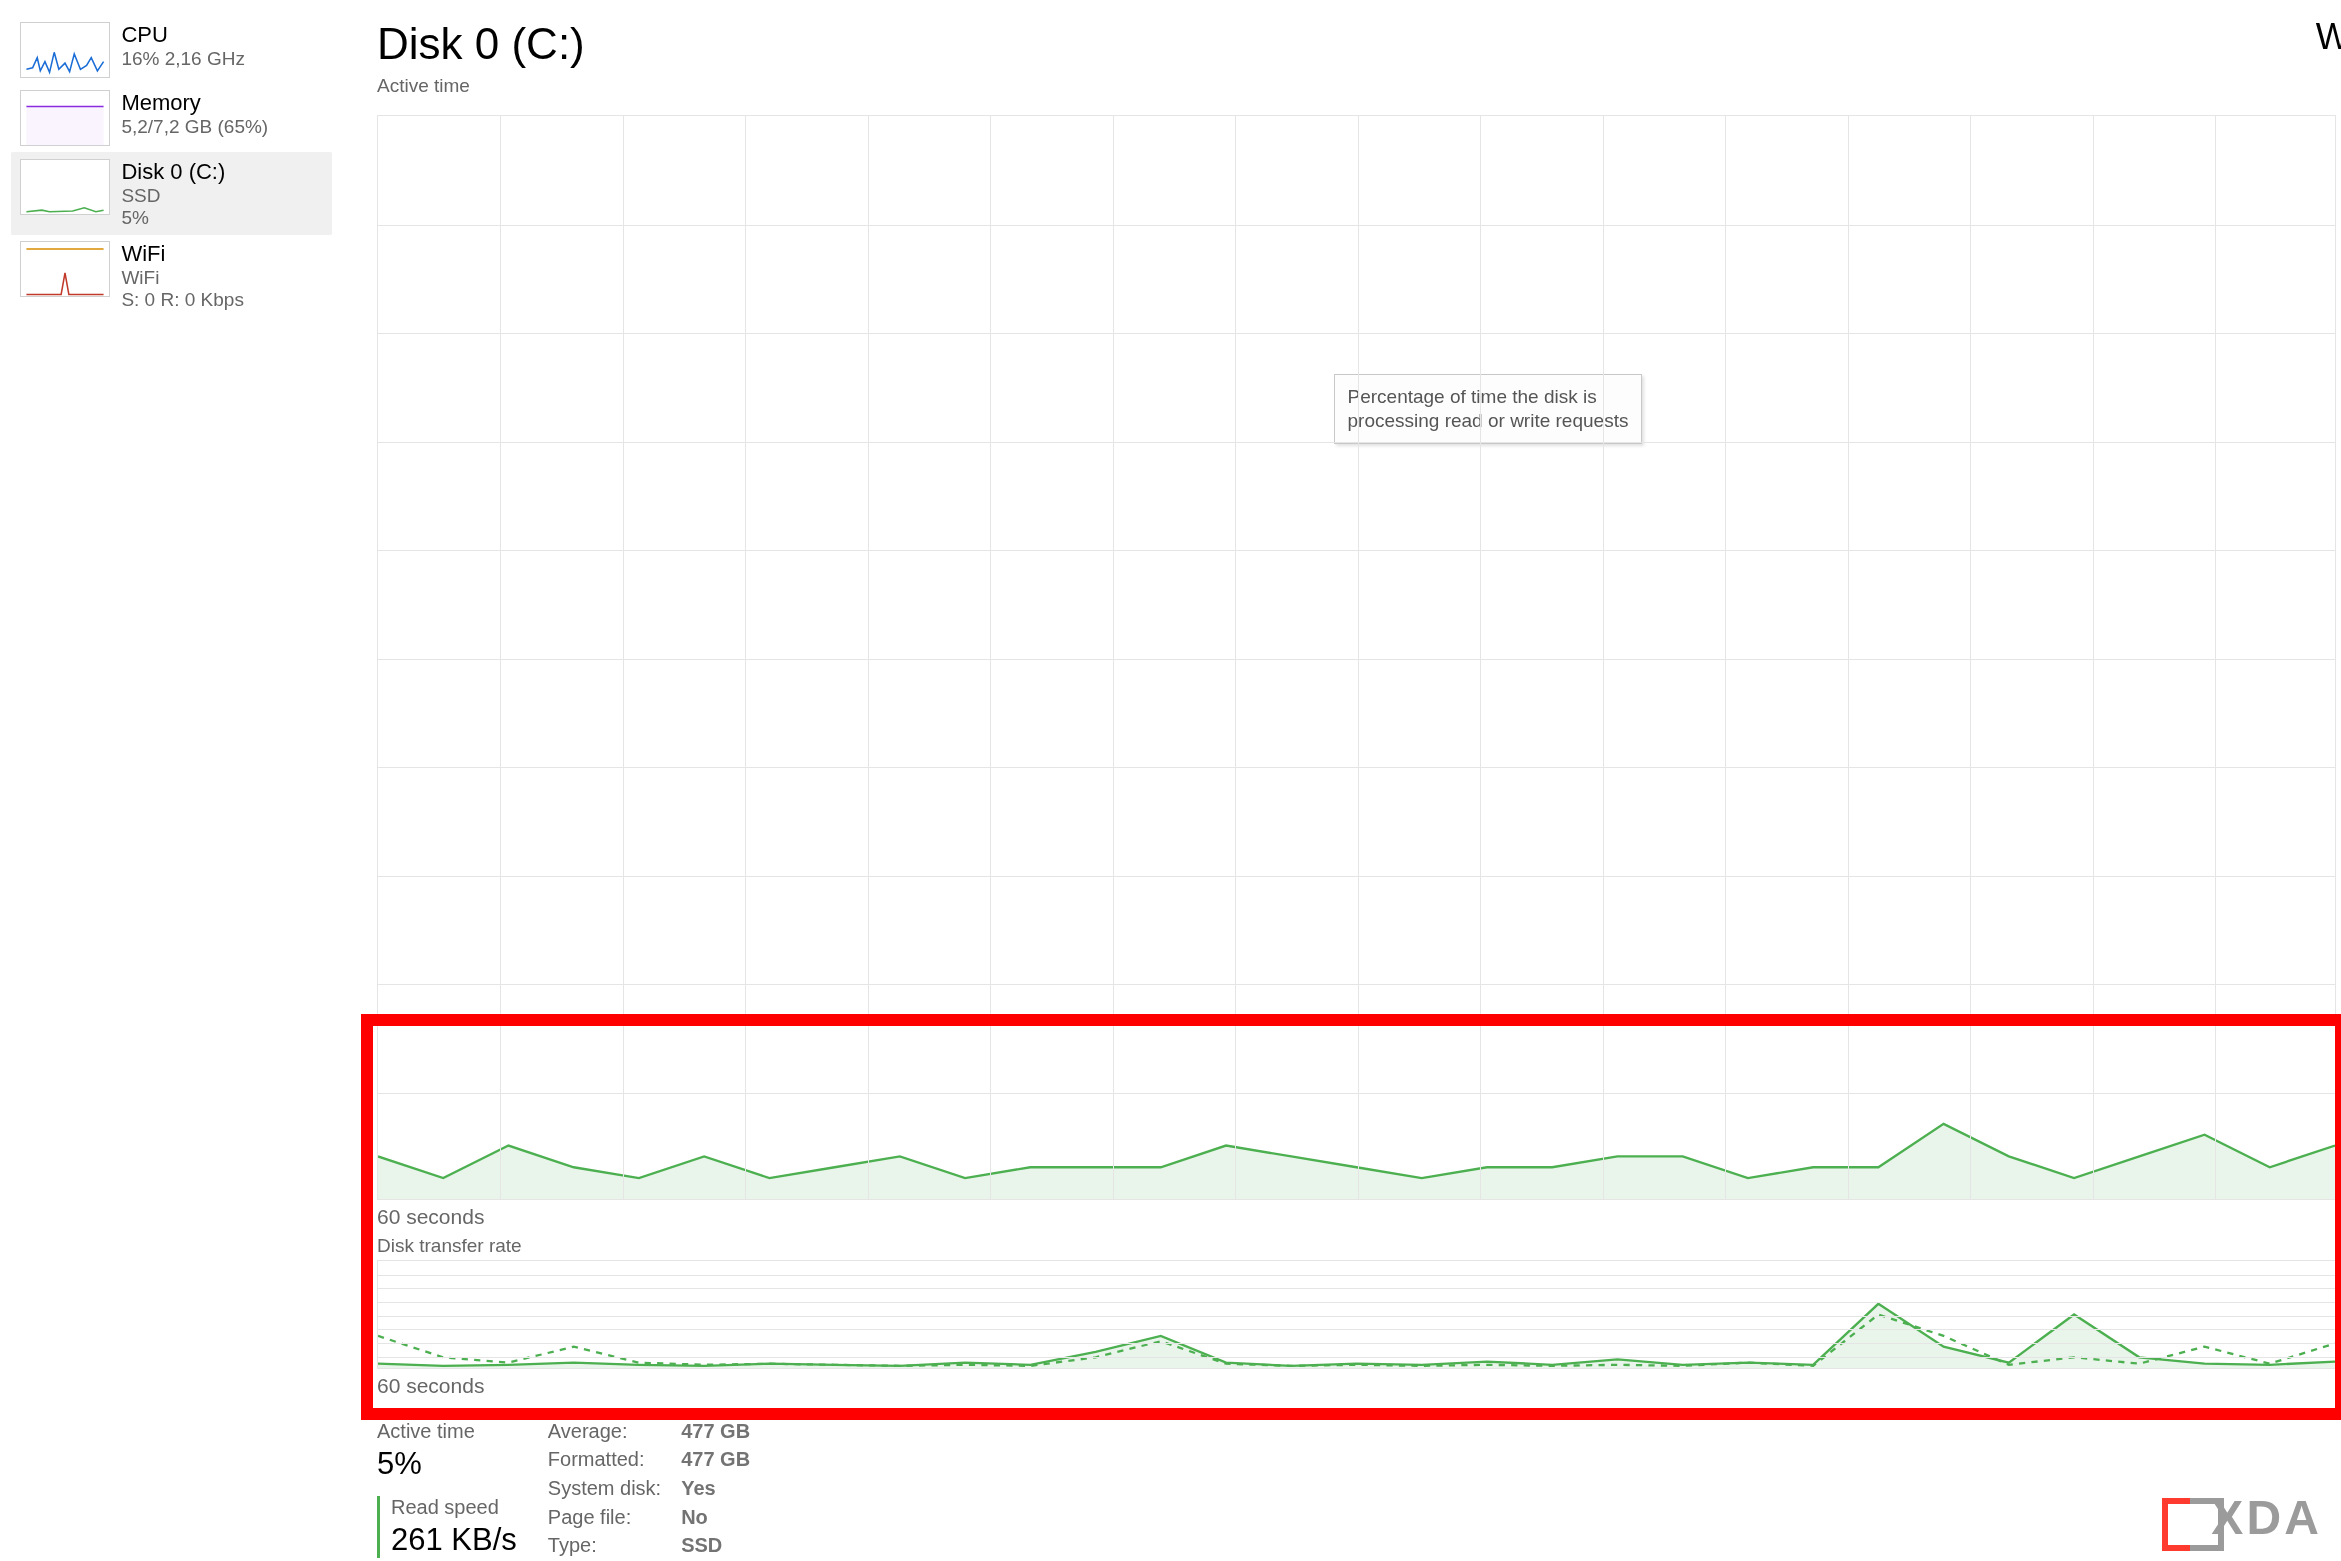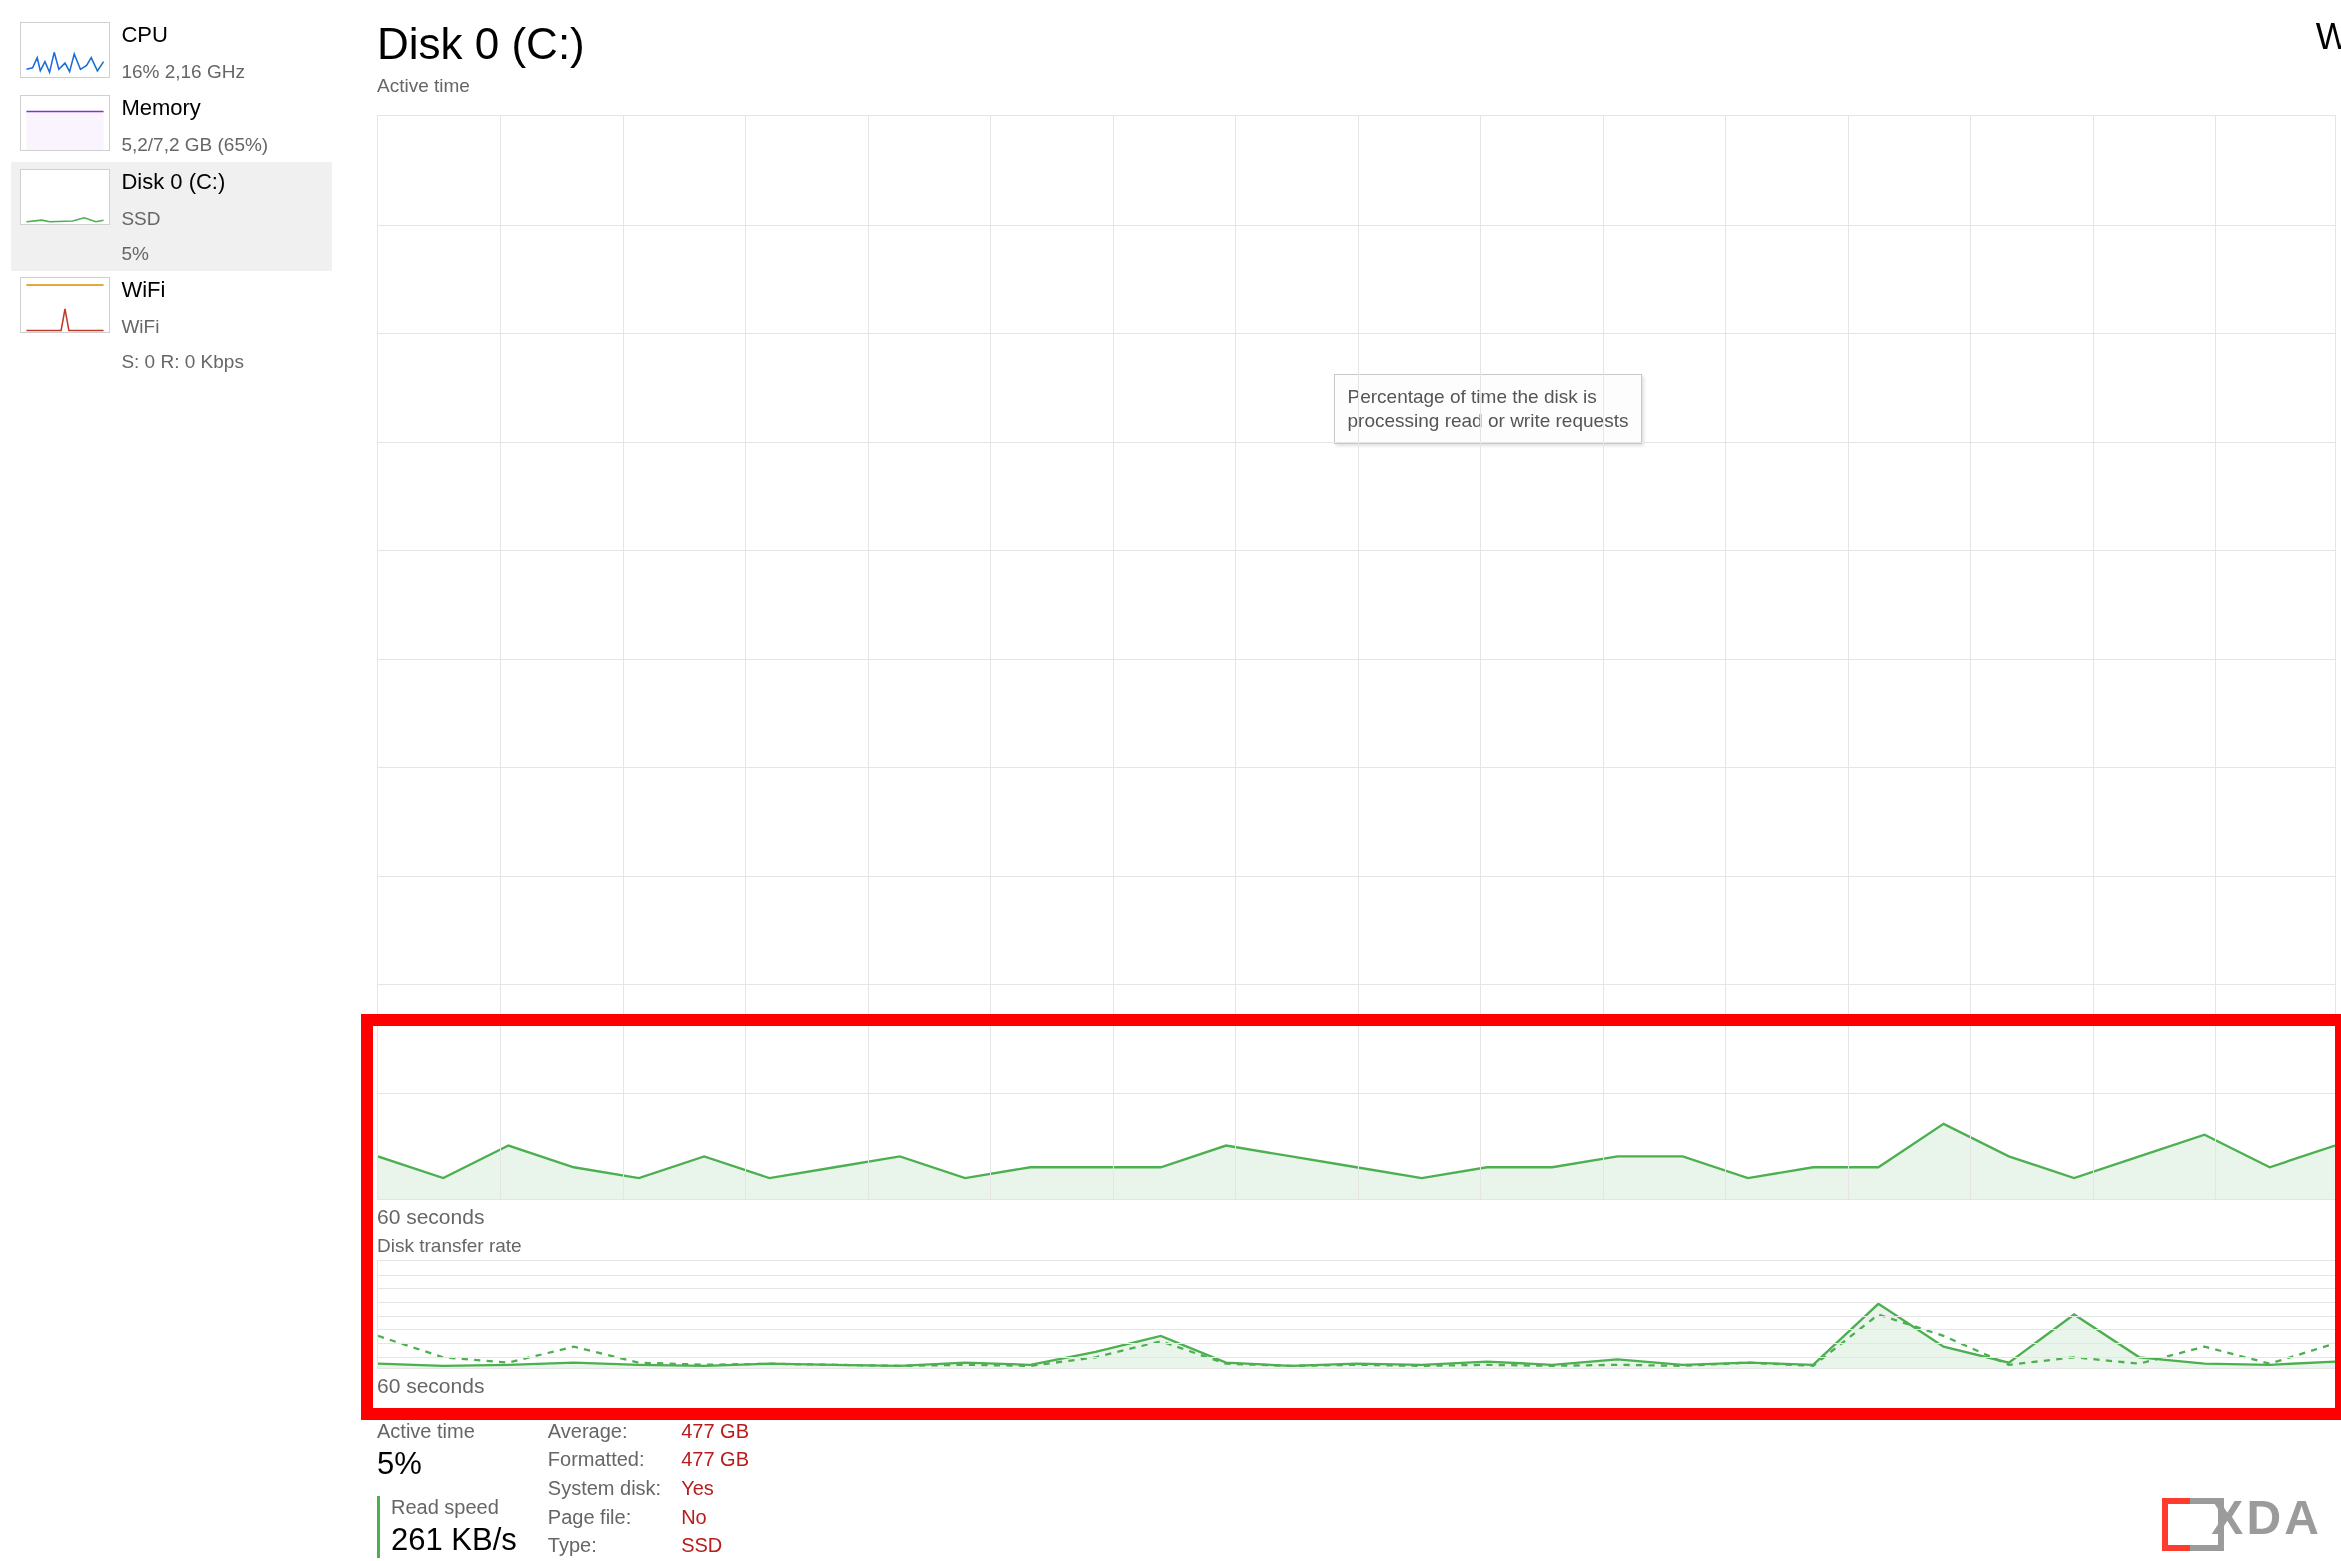--- a/index.html
+++ b/index.html
@@ -11,21 +11,21 @@
     --red-anno:#ff0000;
   }
   *{box-sizing:border-box;font-family:"Segoe UI",Arial,sans-serif}
   body{margin:0;width:2342px;height:1561px;background:#fff;color:var(--txt);overflow:hidden;position:relative}
   .root{display:flex;width:100%;height:100%}
   
   .sidebar{width:343px;padding:15.6px 11px;overflow:hidden}
   .sb-item{display:flex;align-items:flex-start;gap:11px;padding:6.2px 9.4px;border-radius:1.6px;cursor:pointer}
   .sb-item.selected{background:#f0f0f0}
   .sb-thumb{width:90px;height:56px;border:0.8px solid #d0d0d0;position:relative;background:#fff;flex-shrink:0}
-  .sb-meta{display:flex;flex-direction:column;gap:13px;min-width:0}
+  .sb-meta{display:flex;flex-direction:column;gap:0;min-width:0}
   .sb-title{font-size:22px;font-weight:400;color:#000;white-space:nowrap}
   .sb-sub{font-size:19px;color:var(--txt-soft);white-space:nowrap;overflow:hidden;text-overflow:ellipsis;max-width:203px}
   
   .sb-thumb svg{position:absolute;left:0;top:0;width:100%;height:100%}
   
   .main{flex:1;padding:19px 0 0 34px;position:relative}
   .page-title{font-size:44px;font-weight:400;color:#000;margin:0}
   .chart-label{font-size:19px;color:var(--txt-soft);margin-top:6.2px}
   .chart-area{position:relative;margin-top:18px}
   .grid-box{border:0.8px solid var(--border);position:relative;height:1085px;width:1959px;overflow:hidden}
@@ -43,21 +43,21 @@
   .red-anno{position:absolute;border:12.5px solid var(--red-anno);left:-15.6px;right:-4.7px;top:899px;height:406px;pointer-events:none;z-index:20}
   
   .stats{display:flex;gap:31px;margin-top:22px;font-size:20px}
   .stat-pair{display:flex;flex-direction:column;gap:3.1px}
   .stat-lbl{color:var(--txt-soft)}
   .stat-val{font-size:31px;color:#000}
   .pipe-green{border-left:3.9px solid var(--green);padding-left:11px}
   .pipe-green-dash{border-left:3.9px dotted var(--green);padding-left:11px}
   .kv-table{display:grid;grid-template-columns:auto auto;column-gap:20px;row-gap:4.7px;font-size:20px}
   .kv-table .k{color:var(--txt-soft)}
-  .kv-table .v{font-weight:400;color:#b91c1c}
+  .kv-table .v{font-weight:700;color:#737373}
   
   .crop-letter{position:absolute;right:-7.8px;top:15.6px;font-size:36px;color:#000}
   
   .wm{position:absolute;right:20px;bottom:15.6px;font-family:Arial,sans-serif;font-weight:900;letter-spacing:3.1px;display:flex;align-items:center;gap:1.6px;color:#9b9b9b;font-size:48px}
   .wm .sq{position:relative;width:34px;height:50px}
   .wm .sq::before{content:"";position:absolute;left:-14px;top:4.7px;width:28px;height:41px;border:6.2px solid #ff3b30;border-right:none}
   .wm .sq::after{content:"";position:absolute;right:-14px;top:4.7px;width:28px;height:41px;border:6.2px solid #9b9b9b;border-left:none}
 </style>
 </head>
 <body>

